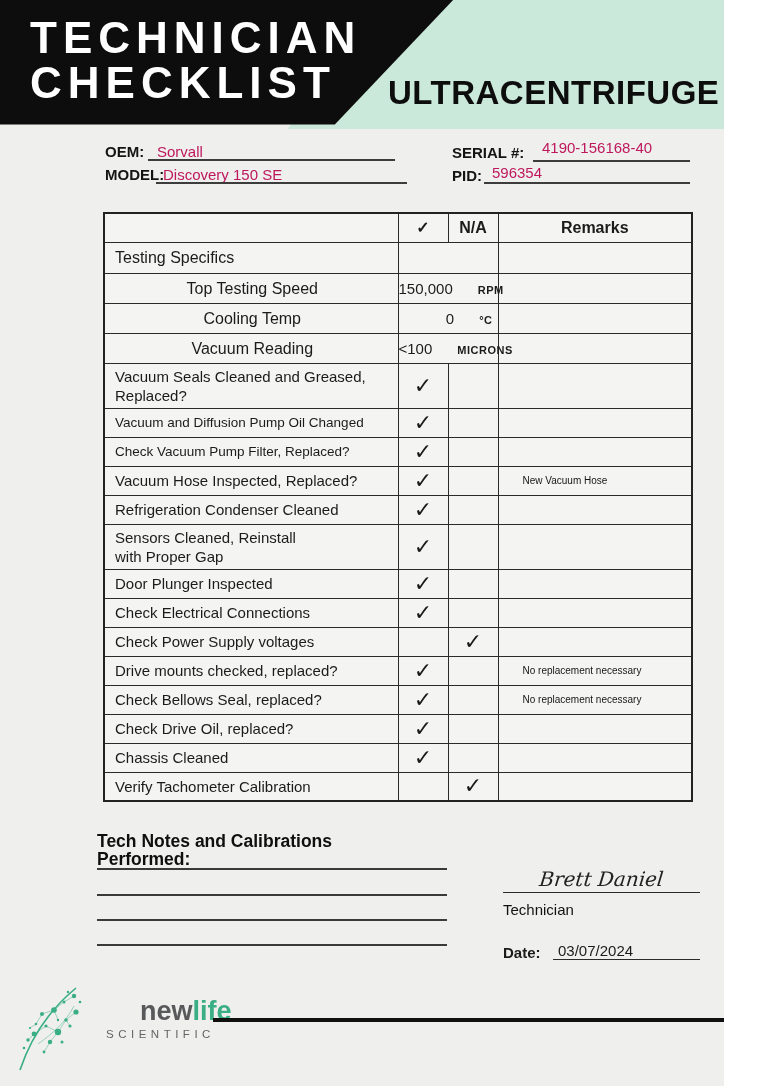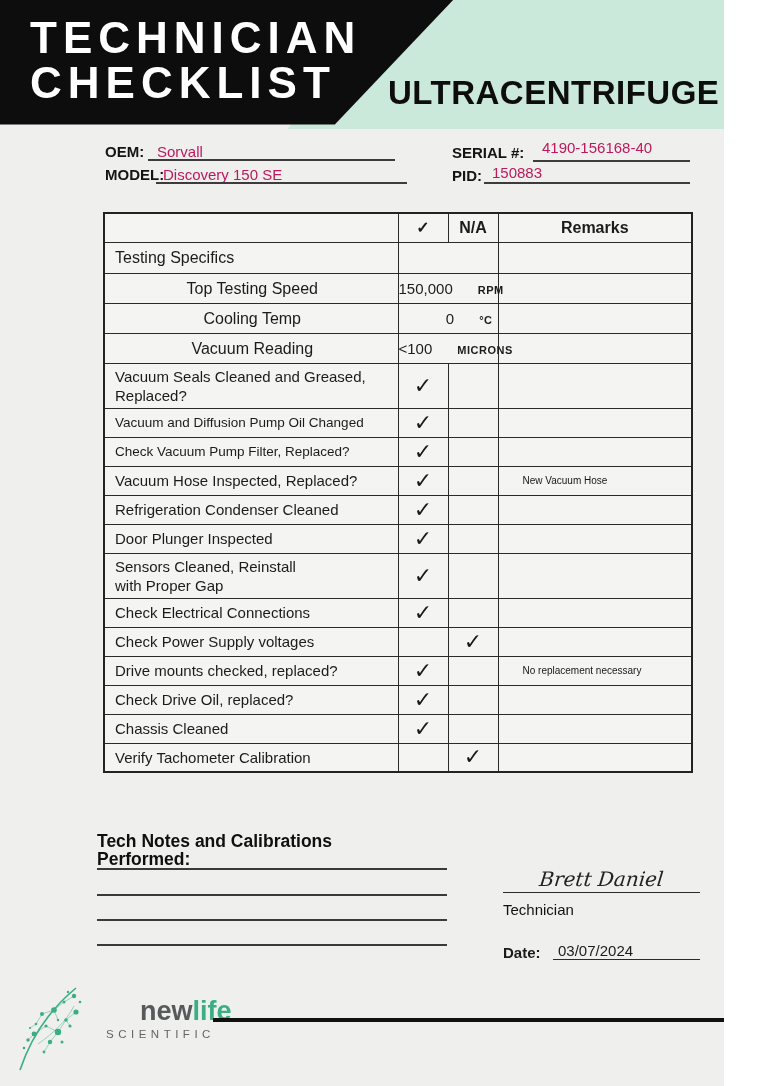--- a/index.html
+++ b/index.html
@@ -134,21 +134,21 @@
 
   <div class="meta-label" style="left:105px; top:166px;">MODEL:</div>
   <div class="meta-value" style="left:163px; top:166px;">Discovery 150 SE</div>
   <div class="fill-line" style="left:156px; top:166px; width:251px; height:18px;"></div>
 
   <div class="meta-label" style="left:452px; top:144px;">SERIAL #:</div>
   <div class="meta-value" style="left:542px; top:139px;">4190-156168-40</div>
   <div class="fill-line" style="left:533px; top:144px; width:157px; height:18px;"></div>
 
   <div class="meta-label" style="left:452px; top:167px;">PID:</div>
-  <div class="meta-value" style="left:492px; top:164px;">150883</div>
+  <div class="meta-value" style="left:492px; top:164px;">596354</div>
   <div class="fill-line" style="left:484px; top:166px; width:206px; height:18px;"></div>
 
   <table class="checklist">
     <colgroup>
         <col class="c1">
         <col class="c2">
         <col class="c3">
         <col class="c4">
       </colgroup>
     <thead>
@@ -205,46 +205,52 @@
           <td class="c-check"></td>
           <td class="c-remarks">New Vacuum Hose</td>
         </tr>
         <tr class="row-item">
           <td class="c-label">Refrigeration Condenser Cleaned</td>
           <td class="c-check">✓</td>
           <td class="c-check"></td>
           <td class="c-remarks"></td>
         </tr>
         <tr class="row-item">
-          <td class="c-label">Door Plunger Inspected</td>
-          <td class="c-check">✓</td>
-          <td class="c-check"></td>
-          <td class="c-remarks"></td>
-        </tr>
-        <tr class="row-item">
           <td class="c-label">Sensors Cleaned, Reinstall
 with Proper Gap</td>
           <td class="c-check">✓</td>
           <td class="c-check"></td>
           <td class="c-remarks"></td>
         </tr>
         <tr class="row-item">
+          <td class="c-label">Door Plunger Inspected</td>
+          <td class="c-check">✓</td>
+          <td class="c-check"></td>
+          <td class="c-remarks"></td>
+        </tr>
+        <tr class="row-item">
           <td class="c-label">Check Electrical Connections</td>
           <td class="c-check">✓</td>
           <td class="c-check"></td>
           <td class="c-remarks"></td>
         </tr>
         <tr class="row-item">
           <td class="c-label">Check Power Supply voltages</td>
           <td class="c-check"></td>
           <td class="c-check">✓</td>
           <td class="c-remarks"></td>
         </tr>
         <tr class="row-item">
           <td class="c-label">Drive mounts checked, replaced?</td>
+          <td class="c-check">✓</td>
+          <td class="c-check"></td>
+          <td class="c-remarks">No replacement necessary</td>
+        </tr>
+        <tr class="row-item">
+          <td class="c-label">Check Bellows Seal, replaced?</td>
           <td class="c-check">✓</td>
           <td class="c-check"></td>
           <td class="c-remarks">No replacement necessary</td>
         </tr>
         <tr class="row-item">
           <td class="c-label">Check Drive Oil, replaced?</td>
           <td class="c-check">✓</td>
           <td class="c-check"></td>
           <td class="c-remarks"></td>
         </tr>

